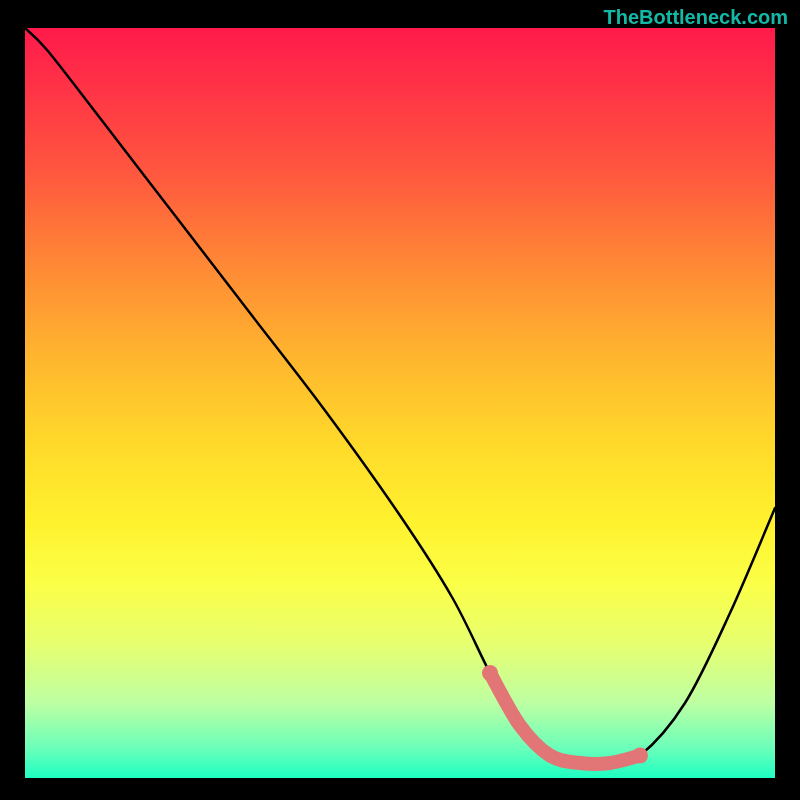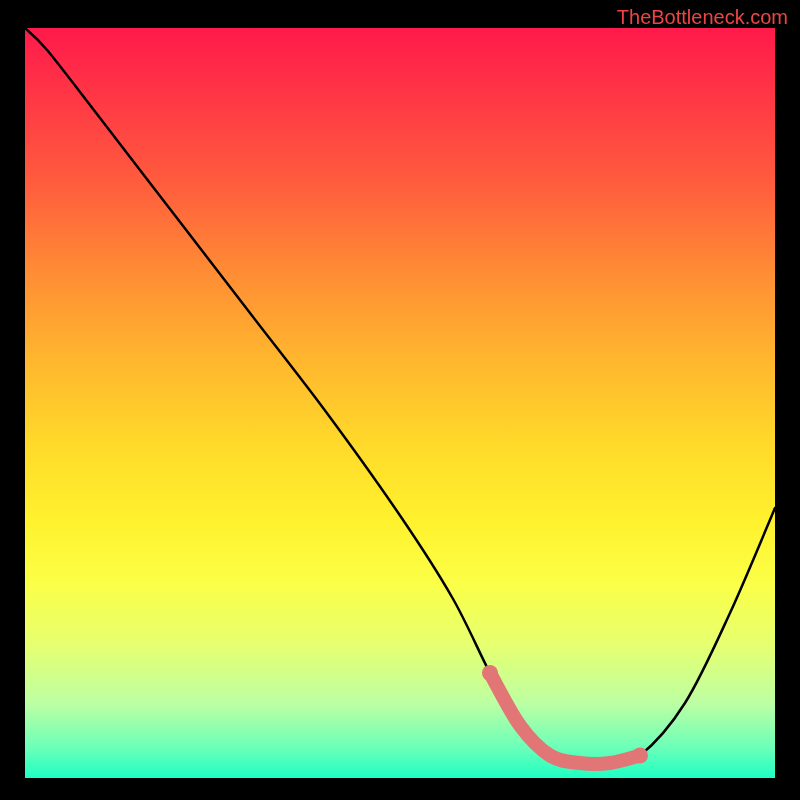--- a/index.html
+++ b/index.html
@@ -8,23 +8,23 @@
     background: #000;
     width: 800px;
     height: 800px;
     position: relative;
     font-family: Arial, sans-serif;
   }
   .watermark {
     position: absolute;
     top: 6px;
     right: 12px;
-    color: #ef4444;
+    color: #14b8a6;
     font-size: 20px;
-    font-weight: 400;
+    font-weight: 700;
     z-index: 10;
   }
   .frame {
     position: absolute;
     left: 25px;
     top: 28px;
     width: 750px;
     height: 750px;
     background: #000;
   }

